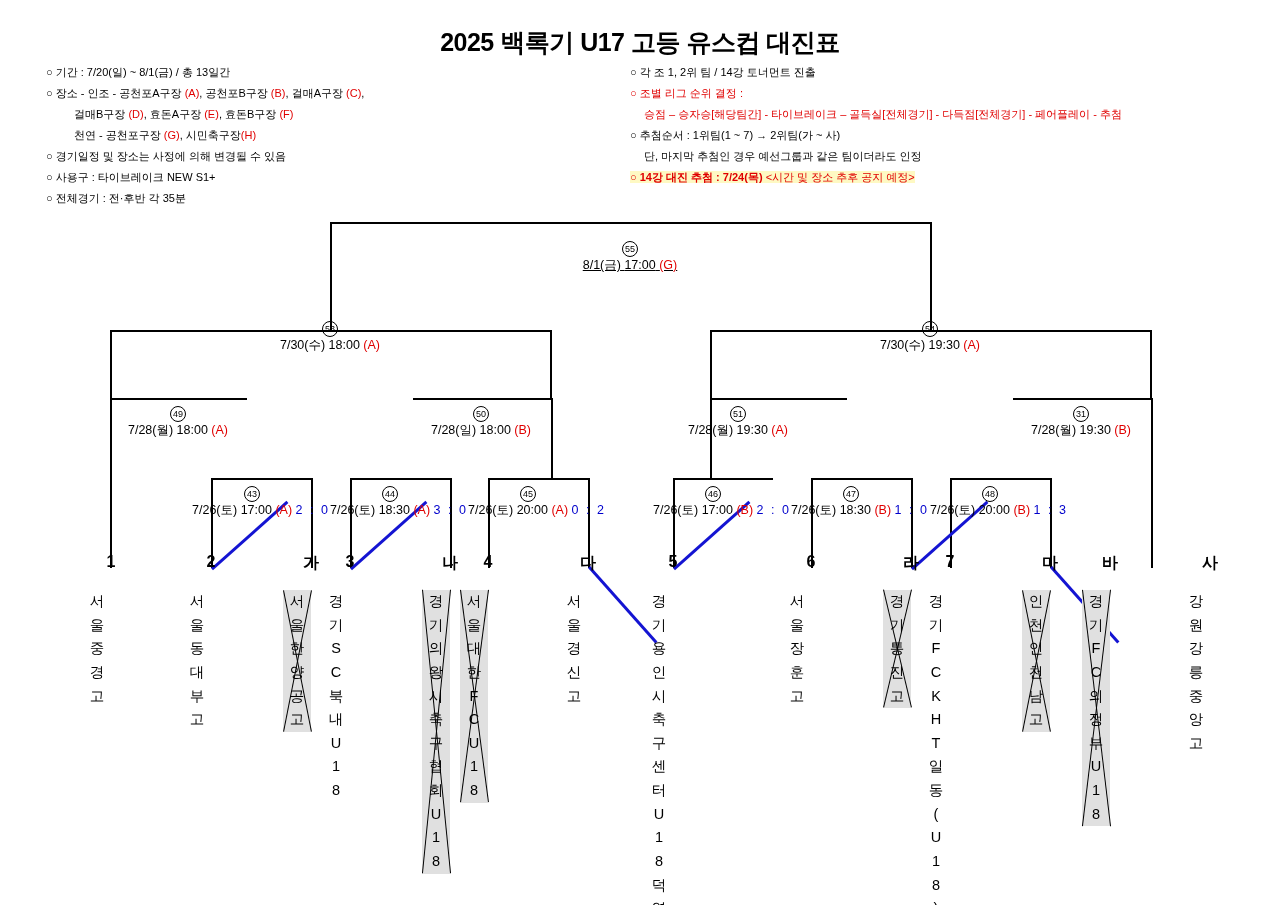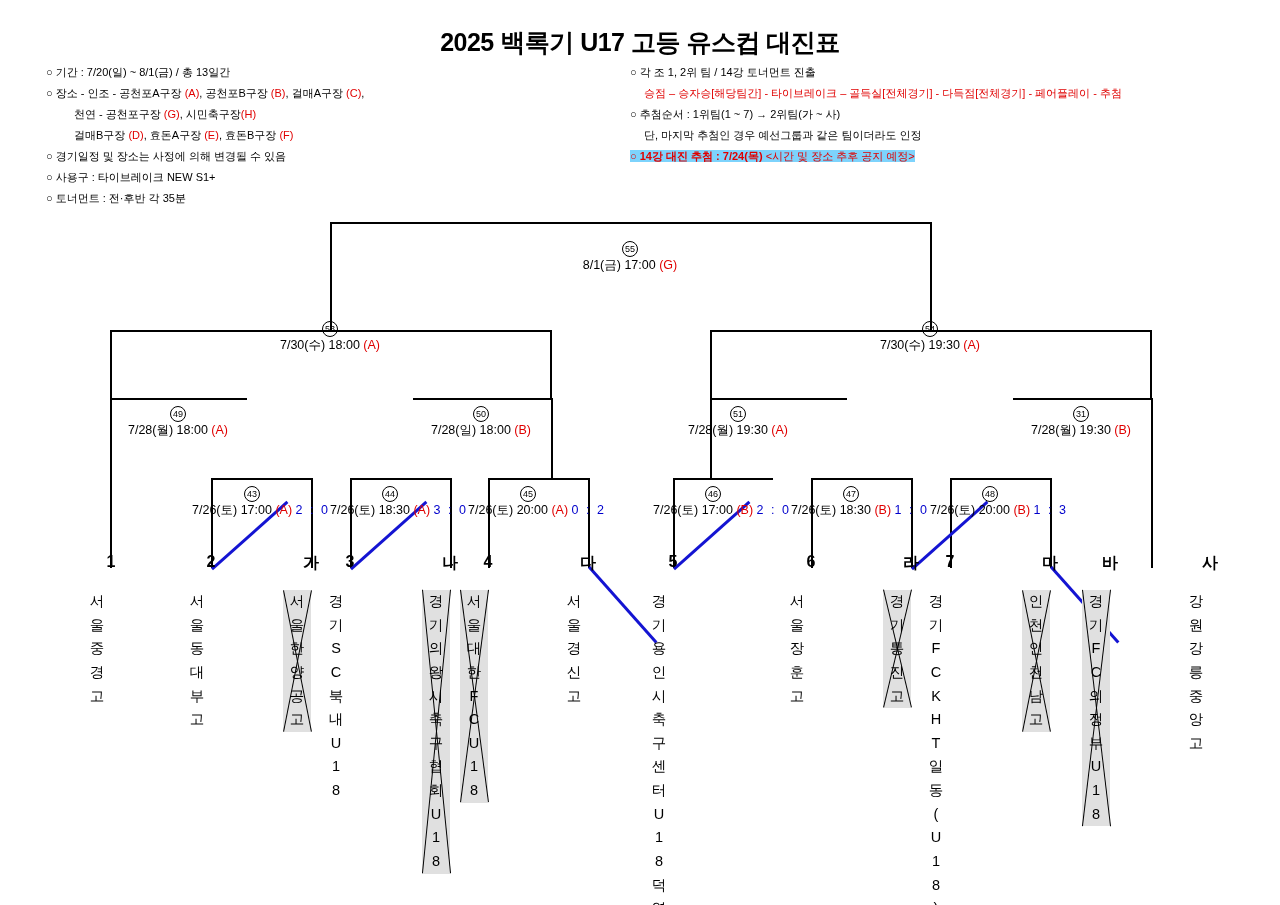--- a/index.html
+++ b/index.html
@@ -9,21 +9,21 @@
     color:#000;position:relative;overflow:hidden;
   }
   .title{
     position:absolute;top:26px;left:0;width:1280px;text-align:center;
     font-size:25px;font-weight:bold;letter-spacing:-0.5px;
   }
   .notes{position:absolute;font-size:11px;line-height:21px;white-space:nowrap;}
   .notes-left{top:62px;left:46px;}
   .notes-right{top:62px;left:630px;}
   .red{color:#e00000;}
-  .hl{background:#7dd3fc;}
+  .hl{background:#fef9c3;}
   .ind1{padding-left:14px;}
   .ind2{padding-left:28px;}
 
   
   .ln{position:absolute;background:#000;}
   .lnh{height:1.5px;}
   .lnv{width:1.5px;}
   .diag{position:absolute;background:#1414d2;height:2.5px;transform-origin:0 0;}
 
   .mbox{position:absolute;text-align:center;font-size:12.5px;line-height:16px;white-space:nowrap;}
@@ -46,29 +46,30 @@
   .xbox .xl{position:absolute;background:#000;width:1.3px;transform-origin:50% 50%;}
 </style>
 </head>
 <body>
 
 <div class="title">2025 백록기 U17 고등 유스컵 대진표</div>
 
 <div class="notes notes-left">
   <div><span>○ 기간 : 7/20(일) ~ 8/1(금) / 총 13일간</span></div>
   <div>○ 장소 - 인조 - 공천포A구장 <span class="red">(A)</span>, 공천포B구장 <span class="red">(B)</span>, 걸매A구장 <span class="red">(C)</span>,</div>
+  <div class="ind2">걸매B구장 <span class="red">(D)</span>, 효돈A구장 <span class="red">(E)</span>, 효돈B구장 <span class="red">(F)</span></div>
   <div class="ind2">천연 - 공천포구장 <span class="red">(G)</span>, 시민축구장<span class="red">(H)</span></div>
-  <div class="ind2">걸매B구장 <span class="red">(D)</span>, 효돈A구장 <span class="red">(E)</span>, 효돈B구장 <span class="red">(F)</span></div>
   <div><span>○ 경기일정 및 장소는 사정에 의해 변경될 수 있음</span></div>
   <div><span>○ 사용구 : 타이브레이크 NEW S1+</span></div>
-  <div><span>○ 토너먼트 : 전·후반 각 35분</span></div>
+  <div><span>○ 전체경기 : 전·후반 각 35분</span></div>
 </div>
 
 <div class="notes notes-right">
   <div><span>○ 각 조 1, 2위 팀 / 14강 토너먼트 진출</span></div>
+  <div class="red"><span>○ 조별 리그 순위 결정 :</span></div>
   <div class="red ind1"><span>승점 – 승자승[해당팀간] - 타이브레이크 – 골득실[전체경기] - 다득점[전체경기] - 페어플레이 - 추첨</span></div>
   <div><span>○ 추첨순서 : 1위팀(1 ~ 7) → 2위팀(가 ~ 사)</span></div>
   <div class="ind1"><span>단, 마지막 추첨인 경우 예선그룹과 같은 팀이더라도 인정</span></div>
   <div><span class="hl red">○ <b>14강 대진 추첨 : 7/24(목)</b> <span class="red">&lt;시간 및 장소 추후 공지 예정&gt;</span></span></div>
 </div>
 
 <div class="ln lnh" style="left:330px;top:222px;width:602px;"></div>
 <div class="ln lnv" style="left:330px;top:222px;height:108px;"></div>
 <div class="ln lnv" style="left:930px;top:222px;height:108px;"></div>
 
@@ -108,21 +109,21 @@
 <div class="ln lnv" style="left:350px;top:478px;height:90px;"></div>
 <div class="ln lnv" style="left:911px;top:478px;height:90px;"></div>
 
 <div class="diag" style="left:211px;top:568px;width:101px;transform:rotate(-41.7deg);"></div>
 <div class="diag" style="left:350px;top:568px;width:101px;transform:rotate(-41.7deg);"></div>
 <div class="diag" style="left:588px;top:568px;width:101px;transform:rotate(-131.7deg) translate(-101px,0);"></div>
 <div class="diag" style="left:673px;top:568px;width:101px;transform:rotate(-41.7deg);"></div>
 <div class="diag" style="left:911px;top:568px;width:101px;transform:rotate(-41.7deg);"></div>
 <div class="diag" style="left:1050px;top:568px;width:101px;transform:rotate(-131.7deg) translate(-101px,0);"></div>
 
-<div class="mbox" style="left:570px;top:240px;width:120px;">
+<div class="mbox" style="left:570px;top:240px;width:120px;text-decoration:underline;">
   <span class="mnum"><span class="circ">55</span></span>
   <span>8/1(금)</span>
   <span><span>17:00</span> <span class="red">(G)</span></span>
 </div>
 
 <div class="mbox" style="left:270px;top:320px;width:120px;">
   <span class="mnum"><span class="circ">53</span></span>
   <span>7/30(수)</span>
   <span><span>18:00</span> <span class="red">(A)</span></span>
 </div>

